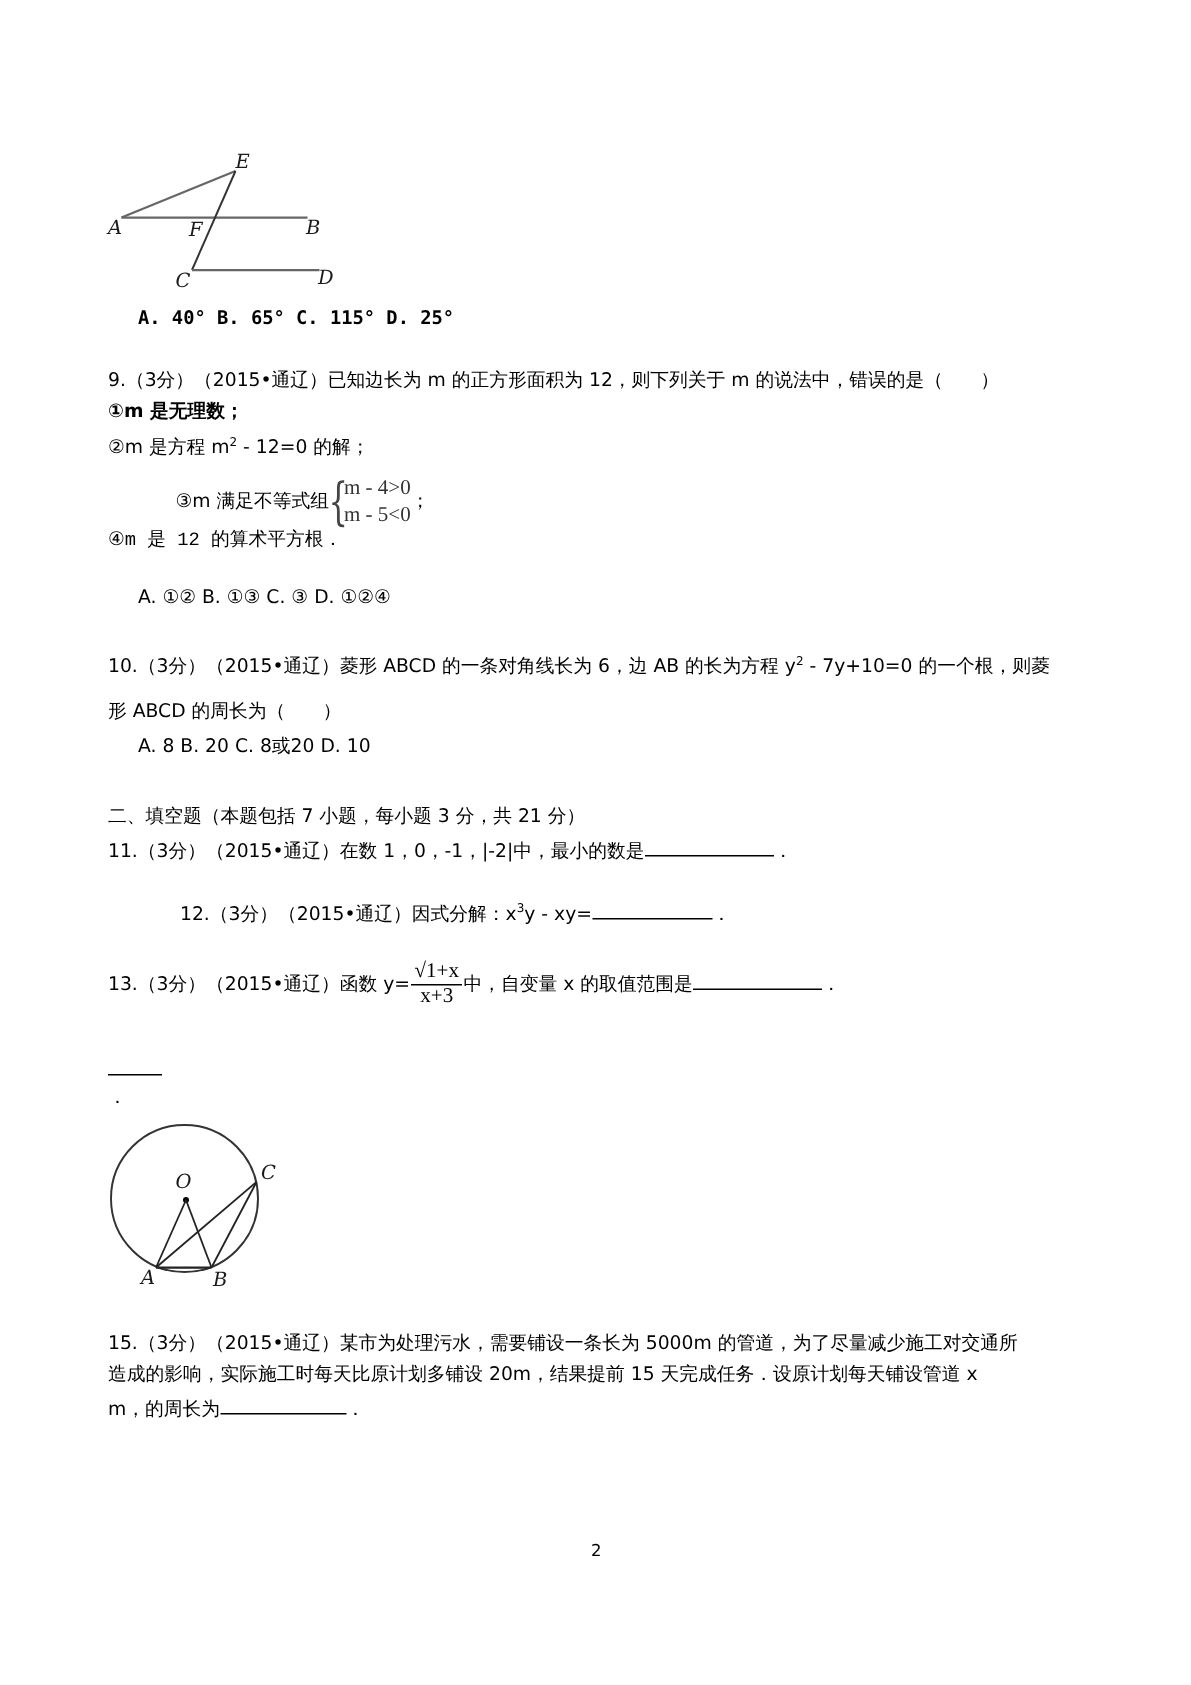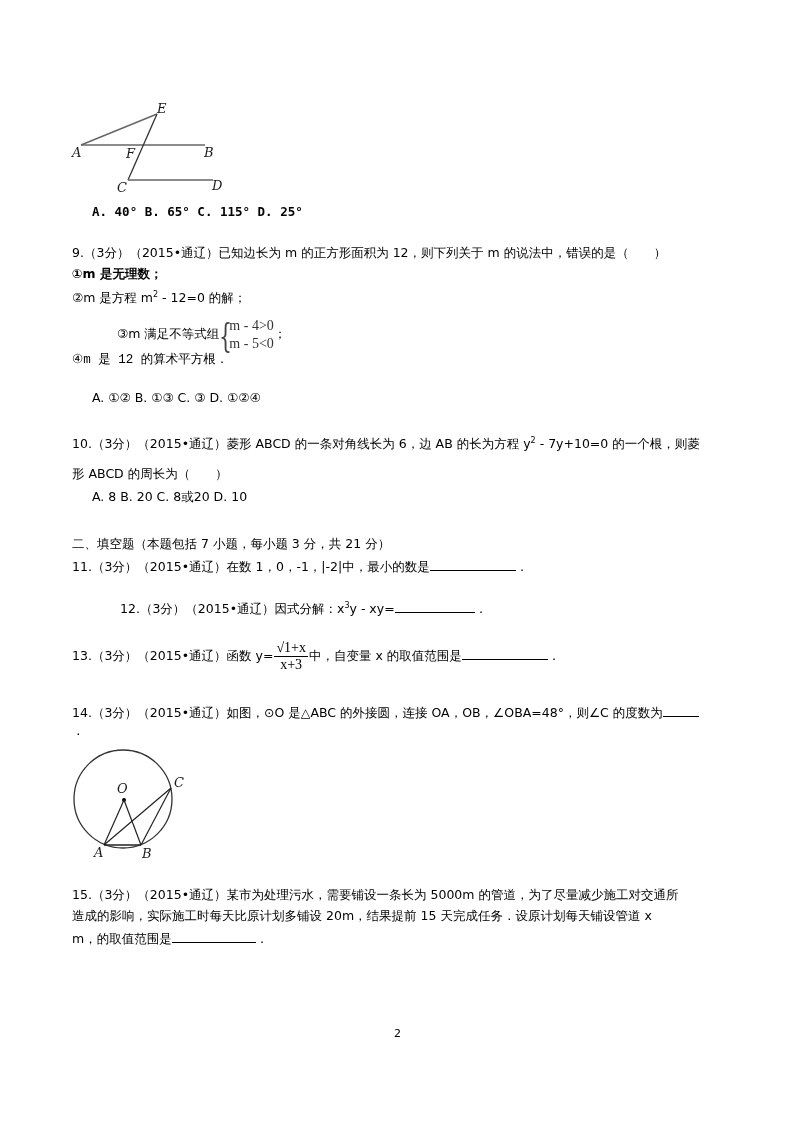--- a/index.html
+++ b/index.html
@@ -111,37 +111,37 @@
 
 <div class="line" style="top:598px;margin-left:48px;">
   <span>12.（3分）（2015•通辽）因式分解：x</span><span class="sup">3</span><span>y - xy=</span><span class="blank" style="width:80px;"></span><span>．</span>
 </div>
 
 <div class="line" style="top:638px;line-height:36px;">
   <span>13.（3分）（2015•通辽）函数 y=</span><span class="frac"><span class="num">√1+x</span><span class="den">x+3</span></span><span>中，自变量 x 的取值范围是</span><span class="blank" style="width:86px;"></span><span>．</span>
 </div>
 
 <div class="line" style="top:703px;">
-  <span>14.（3分）（2015•通辽）如图，⊙O 是△ABC 的外接圆，连接 OA，OB，∠OBA=48°，则∠C 的度数为</span><span class="blank" style="width:36px;"></span>
+  <span class="blank" style="width:36px;"></span>
 </div>
 <div class="line" style="top:723px;">．</div>
 
 <svg class="abs" style="left:0;top:740px;" width="220" height="130">
   <circle cx="123" cy="59" r="49" fill="none" stroke="#333" stroke-width="1.3"></circle>
   <circle cx="124" cy="60" r="2" fill="#000"></circle>
   <line x1="124" y1="60" x2="104" y2="105" stroke="#222" stroke-width="1.2"></line>
   <line x1="124" y1="60" x2="141" y2="105" stroke="#222" stroke-width="1.2"></line>
   <line x1="104" y1="105" x2="171" y2="48" stroke="#222" stroke-width="1.2"></line>
   <line x1="141" y1="105" x2="171" y2="48" stroke="#222" stroke-width="1.2"></line>
   <line x1="104" y1="105" x2="141" y2="105" stroke="#222" stroke-width="1.5"></line>
 </svg>
 <span class="fig-label" style="left:117px;top:781px;">O</span>
 <span class="fig-label" style="left:174px;top:775px;">C</span>
 <span class="fig-label" style="left:94px;top:845px;">A</span>
 <span class="fig-label" style="left:142px;top:846px;">B</span>
 
 <div class="line" style="top:887px;">15.（3分）（2015•通辽）某市为处理污水，需要铺设一条长为 5000m 的管道，为了尽量减少施工对交通所</div>
 <div class="line" style="top:908px;">造成的影响，实际施工时每天比原计划多铺设 20m，结果提前 15 天完成任务．设原计划每天铺设管道 x</div>
 <div class="line" style="top:929px;">
-  <span>m，的取值范围是</span><span class="blank" style="width:84px;"></span><span>．</span>
+  <span>m，的周长为</span><span class="blank" style="width:84px;"></span><span>．</span>
 </div>
 
 <div class="page-number">2</div>
 
 </body></html>

